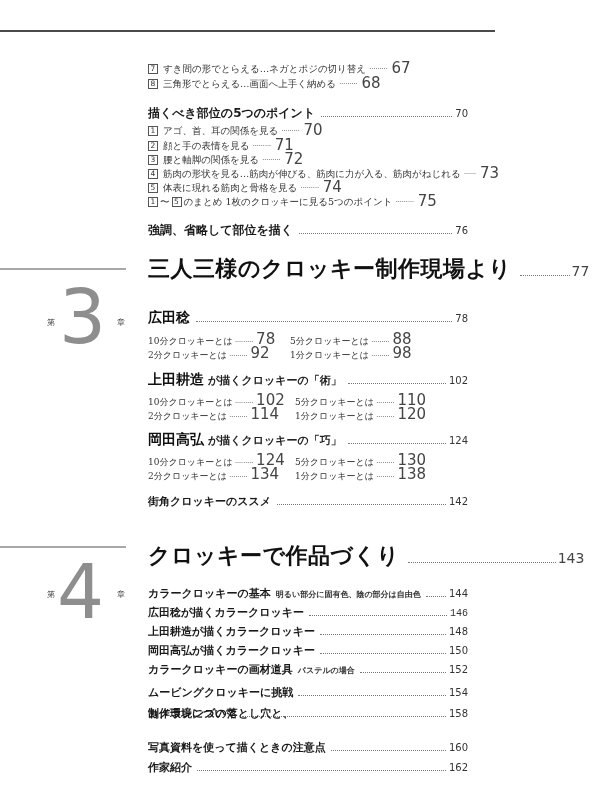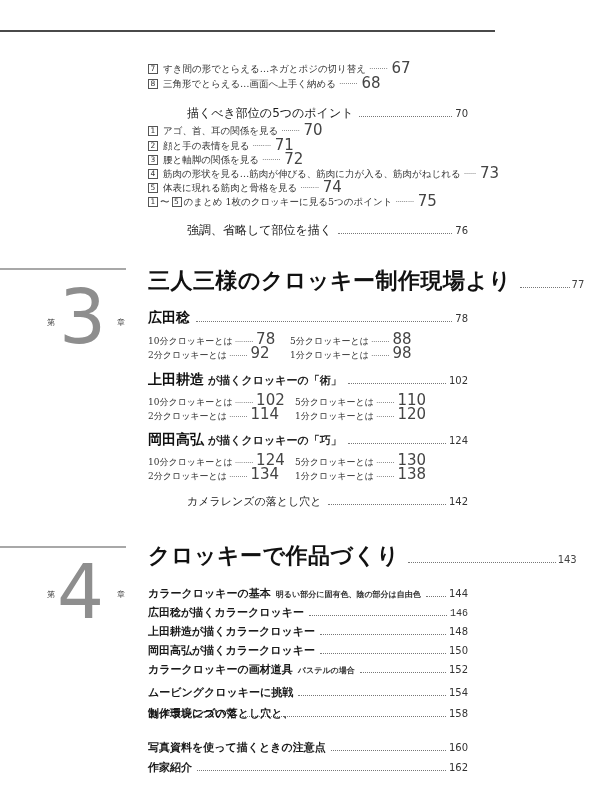--- a/index.html
+++ b/index.html
@@ -10,33 +10,33 @@
 
   
   .item { position: absolute; left: 148px; font-size: 9.5px; line-height: 13px; color: #333; white-space: nowrap; display: flex; align-items: center; }
   .box { display: inline-block; width: 10px; height: 10px; border: 1px solid #555; font-family: "DejaVu Sans", sans-serif; font-size: 7.5px; line-height: 8px; text-align: center; margin-right: 5px; color: #333; }
   .box.inline { margin-right: 2px; margin-left: 0; }
   .dots-s { color: #555; letter-spacing: -0.5px; margin: 0 4px 0 3px; font-size: 8px; }
   .pg { font-family: "DejaVu Sans", sans-serif; font-size: 15px; color: #444; }
 
   
   .sec { position: absolute; left: 148px; width: 320px; display: flex; align-items: baseline; white-space: nowrap; font-family: "DejaVu Sans", sans-serif; }
-  .sec .t { font-weight: normal; font-size: 12px; color: #1a1a1a; margin-left: 39px; }
+  .sec .t { font-weight: bold; font-size: 12px; color: #1a1a1a; }
   .sec .lead { flex: 1; border-bottom: 1px dotted #777; margin: 0 3px 3px 6px; height: 1px; }
   .sec .p { font-size: 10px; color: #333; }
 
   
   .ch-rule { position: absolute; left: 0; width: 126px; height: 2px; background: #a8a8a8; }
   .ch-label { position: absolute; font-size: 8px; color: #333; font-family: "DejaVu Serif", serif; }
   .ch-num { position: absolute; font-family: "DejaVu Sans", sans-serif; font-weight: normal; color: #8e8e8e; font-size: 74px; line-height: 74px; }
 
   .ch-title { position: absolute; left: 148px; display: flex; align-items: baseline; white-space: nowrap; font-family: "DejaVu Sans", sans-serif; }
   .ch-title .t { font-weight: bold; font-size: 22px; color: #111; letter-spacing: 0.5px; }
   .ch-title .lead { border-bottom: 1px dotted #777; height: 1px; margin: 0 2px 5px 8px; }
-  .ch-title .p { font-size: 10px; color: #444; }
+  .ch-title .p { font-size: 14px; color: #444; }
 
   
   .artist { position: absolute; left: 148px; width: 320px; display: flex; align-items: baseline; white-space: nowrap; font-family: "DejaVu Sans", sans-serif; }
   .artist .name { font-weight: bold; font-size: 14px; color: #111; }
   .artist .rest { font-weight: bold; font-size: 11px; color: #222; margin-left: 4px; }
   .artist .lead { flex: 1; border-bottom: 1px dotted #777; margin: 0 3px 3px 6px; height: 1px; }
   .artist .p { font-size: 10px; color: #333; }
 
   .sub { position: absolute; font-size: 9px; color: #333; white-space: nowrap; display: flex; align-items: baseline; }
   .sub .dots-s { margin: 0 3px 0 2px; }
@@ -116,21 +116,21 @@
   <span class="t">強調、省略して部位を描く</span>
   <span class="lead"></span>
   <span class="p">76</span>
 </div>
 
 <div class="ch-rule" style="top:268px;"></div>
 <span class="ch-label" style="left:47px; top:317px;">第</span>
 <span class="ch-num" style="left:59px; top:280px;">3</span>
 <span class="ch-label" style="left:117px; top:317px;">章</span>
 
-<div class="ch-title" style="top:266px;">
+<div class="ch-title" style="top:254px;">
   <span class="t">三人三様のクロッキー制作現場より</span>
   <span class="lead" style="width:50px;"></span>
   <span class="p">77</span>
 </div>
 
 <div class="artist" style="top:309px;">
   <span class="name">広田稔</span>
   <span class="lead"></span>
   <span class="p">78</span>
 </div>
@@ -203,21 +203,21 @@
     <span class="dots-s">·········</span>
     <span class="pg">134</span>
 </div>
 <div class="sub" style="left:295px; top:465px;">
   <span>1分クロッキーとは</span>
     <span class="dots-s">·········</span>
     <span class="pg">138</span>
 </div>
 
 <div class="sec" style="top:494px; left:148px;">
-  <span class="t" style="font-size:11px;">カメラレンズの落とし穴と</span>
+  <span class="t" style="font-size:11px;">街角クロッキーのススメ</span>
   <span class="lead"></span>
   <span class="p">142</span>
 </div>
 
 <div class="ch-rule" style="top:546px;"></div>
 <span class="ch-label" style="left:47px; top:589px;">第</span>
 <span class="ch-num" style="left:57px; top:555px;">4</span>
 <span class="ch-label" style="left:117px; top:589px;">章</span>
 
 <div class="ch-title" style="top:541px;">

